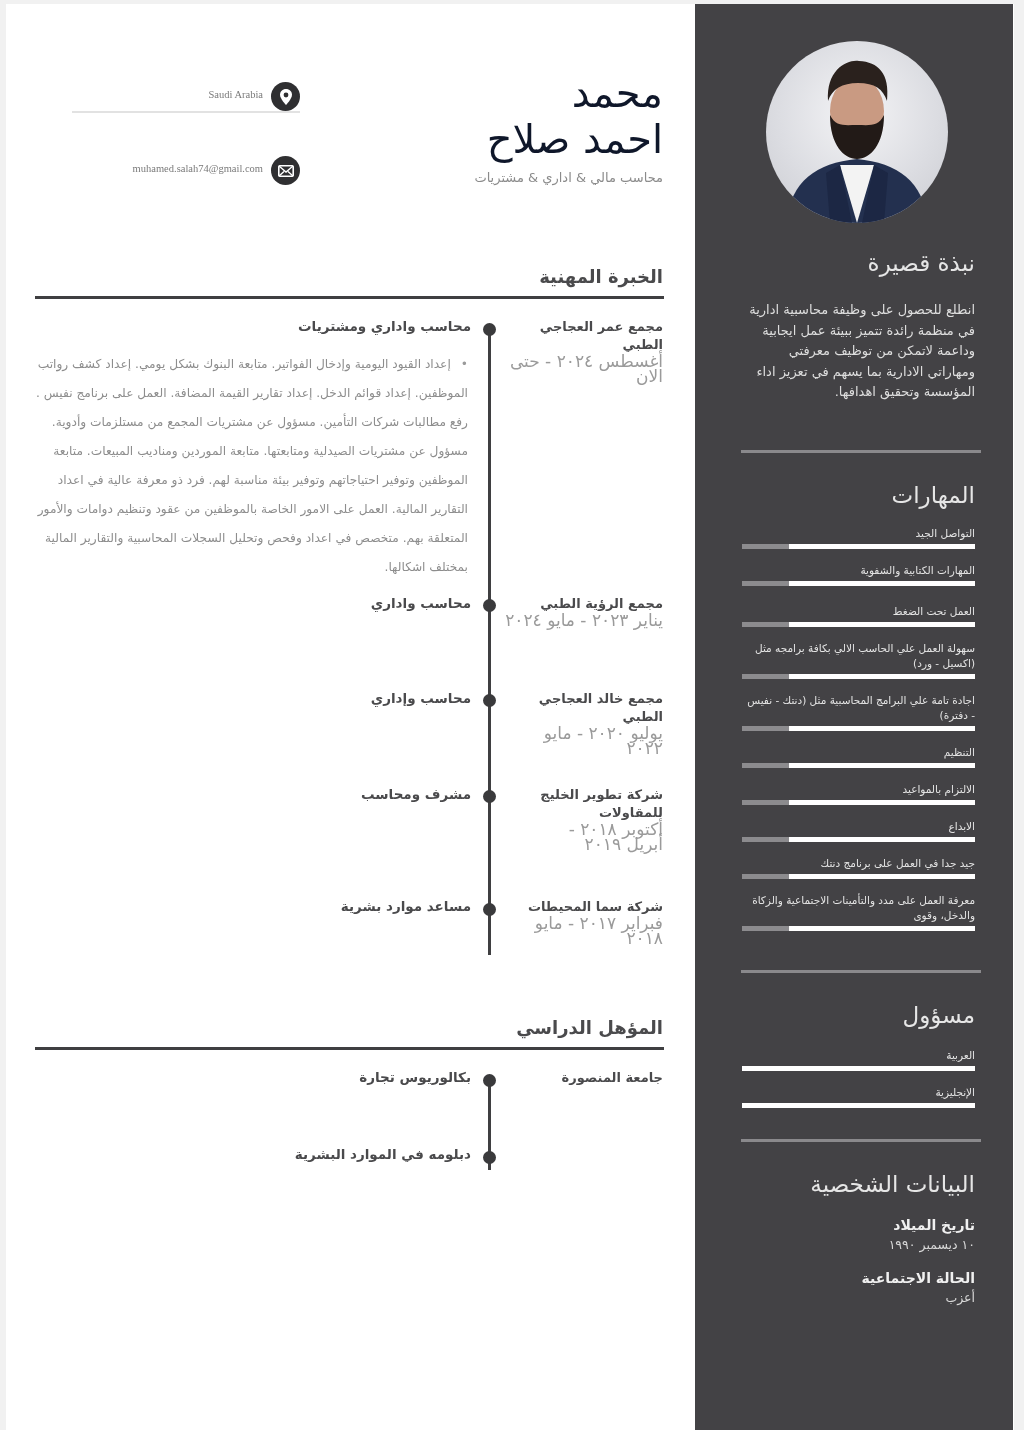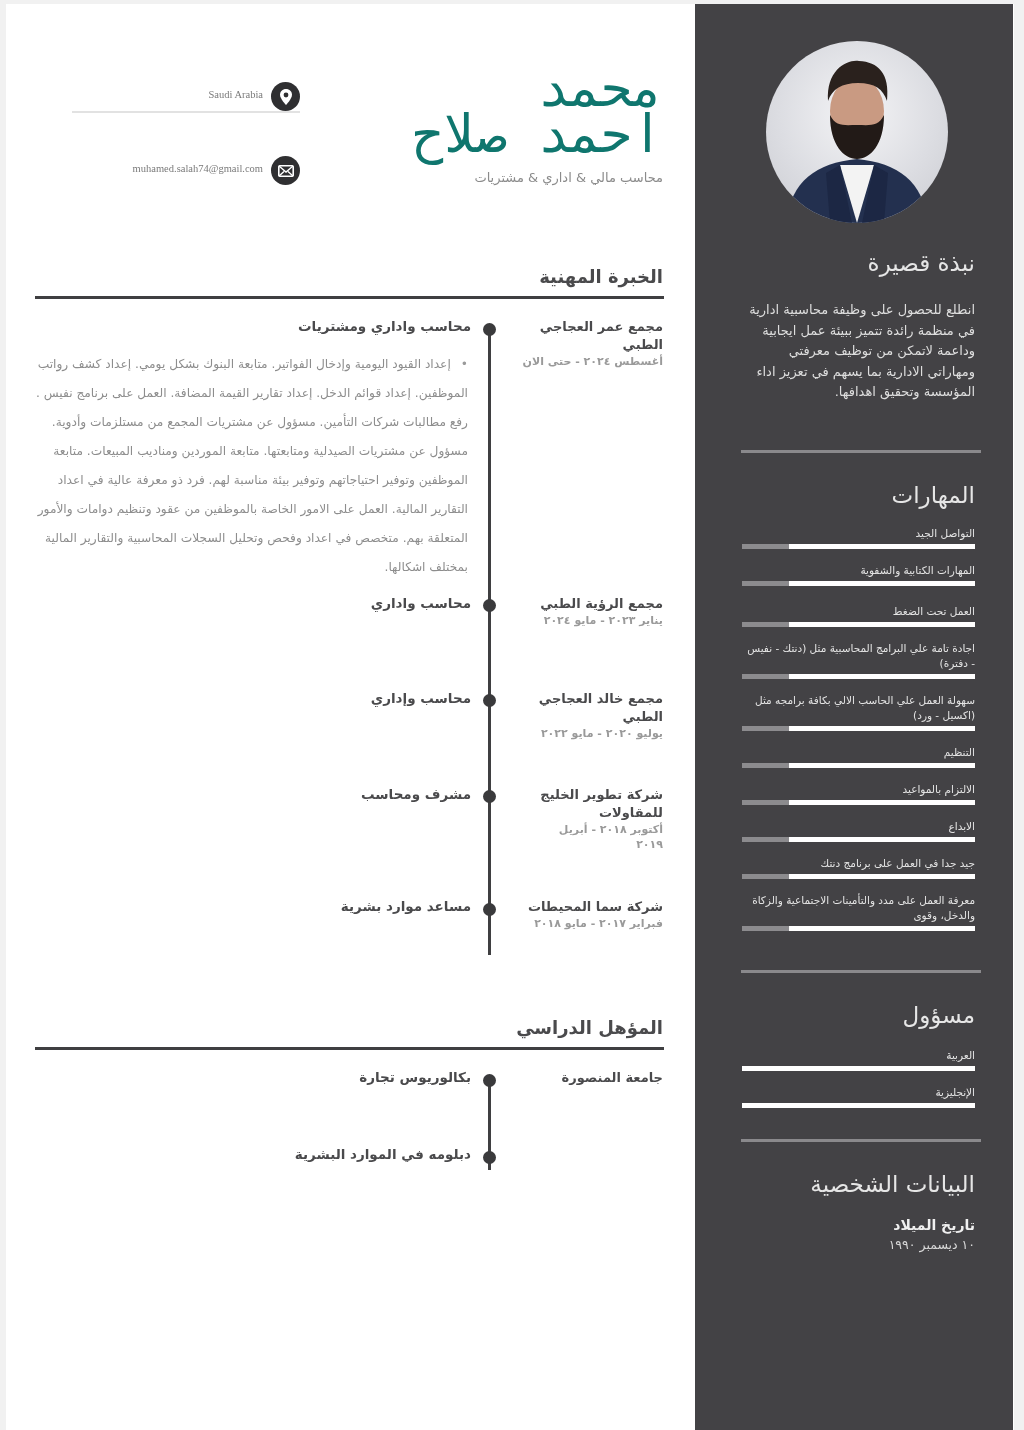--- a/index.html
+++ b/index.html
@@ -27,21 +27,21 @@
     .skill { margin-bottom: 0; text-align: right; }
     .skill-label { font-size: 10.5px; color: #e4e4e4; line-height: 15px; }
     .skill-bar { position: relative; height: 5px; width: 233px; background: #8c8b8e; margin-top: 3px; }
     .skill-fill { position: absolute; right: 0; top: 0; height: 5px; background: #ffffff; }
     .pd-label { font-size: 14px; font-weight: bold; color: #f0f0f0; }
     .pd-value { font-size: 12.5px; color: #d8d8d8; margin-top: 4px; }
 
     
     .name {
       position: absolute; right: 351px; top: 66px; direction: rtl; text-align: right;
-      font-size: 52px; line-height: 46px; color: #0f766e; font-weight: normal; font-family: Liberation Mono, monospace;
+      font-size: 40px; line-height: 46px; color: #0f172a; font-weight: normal;
     }
     .subtitle {
       position: absolute; right: 351px; top: 166px; direction: rtl;
       font-size: 13px; color: #8b8b8b;
     }
     .contact { position: absolute; left: 66px; width: 228px; height: 34px; font-family: Liberation Serif, serif; }
     .contact-text {
       position: absolute; right: 37px; top: 10px; font-size: 10.5px; color: #7a7a7a;
       direction: ltr; white-space: nowrap;
     }
@@ -56,21 +56,21 @@
     }
     .sec-rule { position: absolute; left: 29px; width: 629px; height: 3px; background: #3f3f41; }
 
     .timeline-line { position: absolute; left: 482px; width: 3px; background: #3f3f41; }
     .dot { position: absolute; left: 477px; width: 13px; height: 13px; border-radius: 50%; background: #3a3a3c; }
 
     .entry-org {
       position: absolute; right: 351px; width: 160px; direction: rtl; text-align: right;
       font-size: 13px; font-weight: bold; color: #4a4a4c; line-height: 18px;
     }
-    .entry-date { display: block; font-weight: bold; font-size: 11px; color: #9a9a9a; line-height: 15px; }
+    .entry-date { display: block; font-weight: normal; font-size: 17px; color: #9a9a9a; line-height: 15px; }
     .entry-role {
       position: absolute; right: 543px; direction: rtl; text-align: right;
       font-size: 13.5px; font-weight: bold; color: #4a4a4c; white-space: nowrap;
     }
     .entry-desc {
       position: absolute; left: 30px; top: 346px; width: 432px; direction: rtl; text-align: right;
       font-size: 12.2px; line-height: 29px; color: #8d8d8d;
     }
     .entry-desc ul { list-style: none; }
     .entry-desc li::before { content: "•"; margin-left: 10px; color: #9a9a9a; }
@@ -195,27 +195,27 @@
               <div class="skill-fill" style="width: 80%;"></div>
             </div>
           </div>
           <div class="skill" style="margin-bottom: 14px;">
             <div class="skill-label">العمل تحت الضغط</div>
             <div class="skill-bar">
               <div class="skill-fill" style="width: 80%;"></div>
             </div>
           </div>
           <div class="skill" style="margin-bottom: 14px;">
+            <div class="skill-label">سهولة العمل علي الحاسب الالي بكافة برامجه مثل (اكسيل - ورد)</div>
+            <div class="skill-bar">
+              <div class="skill-fill" style="width: 80%;"></div>
+            </div>
+          </div>
+          <div class="skill" style="margin-bottom: 14px;">
             <div class="skill-label">اجادة تامة علي البرامج المحاسبية مثل (دنتك - نفيس - دفترة)</div>
-            <div class="skill-bar">
-              <div class="skill-fill" style="width: 80%;"></div>
-            </div>
-          </div>
-          <div class="skill" style="margin-bottom: 14px;">
-            <div class="skill-label">سهولة العمل علي الحاسب الالي بكافة برامجه مثل (اكسيل - ورد)</div>
             <div class="skill-bar">
               <div class="skill-fill" style="width: 80%;"></div>
             </div>
           </div>
           <div class="skill" style="margin-bottom: 14px;">
             <div class="skill-label">التنظيم</div>
             <div class="skill-bar">
               <div class="skill-fill" style="width: 80%;"></div>
             </div>
           </div>
@@ -265,15 +265,19 @@
         </div>
     </div>
     <div class="side-rule" style="top:1135px;"></div>
 
     <div class="side-section" style="top:1167px;">
       <h3 class="side-title">البيانات الشخصية</h3>
       <div style="margin-top:20px;">
         <div class="pd-label">تاريخ الميلاد</div>
         <div class="pd-value">١٠ ديسمبر ١٩٩٠</div>
       </div>
+      <div style="margin-top:18px;">
+        <div class="pd-label">الحالة الاجتماعية</div>
+        <div class="pd-value">أعزب</div>
+      </div>
     </div>
   </aside>
 </div>
 
 </body></html>

